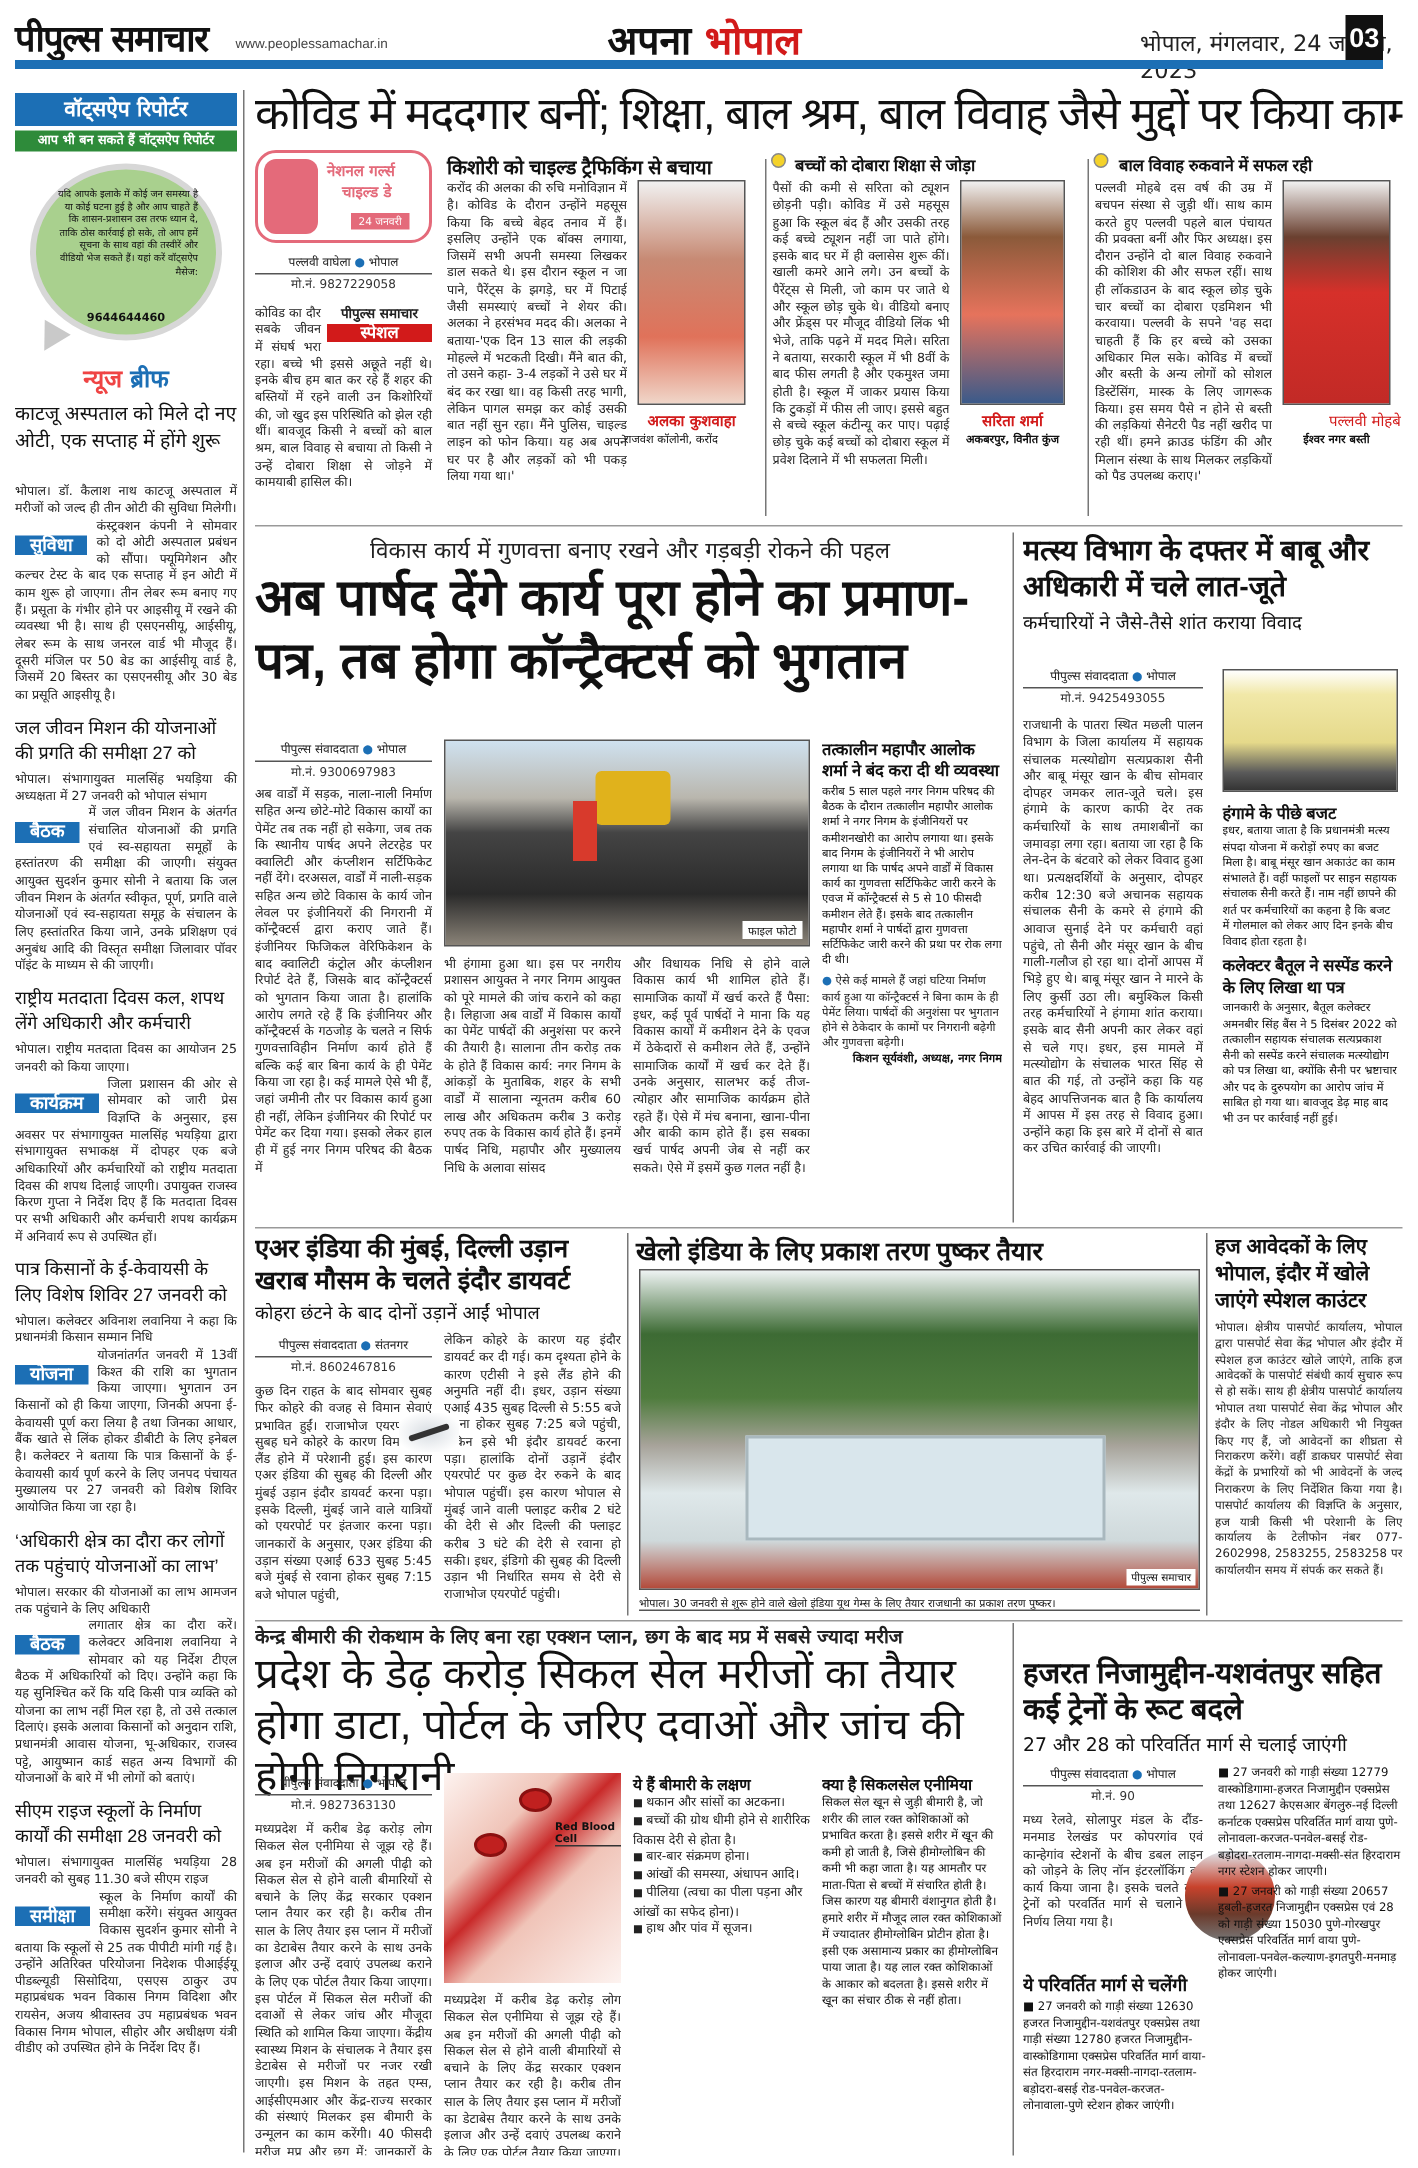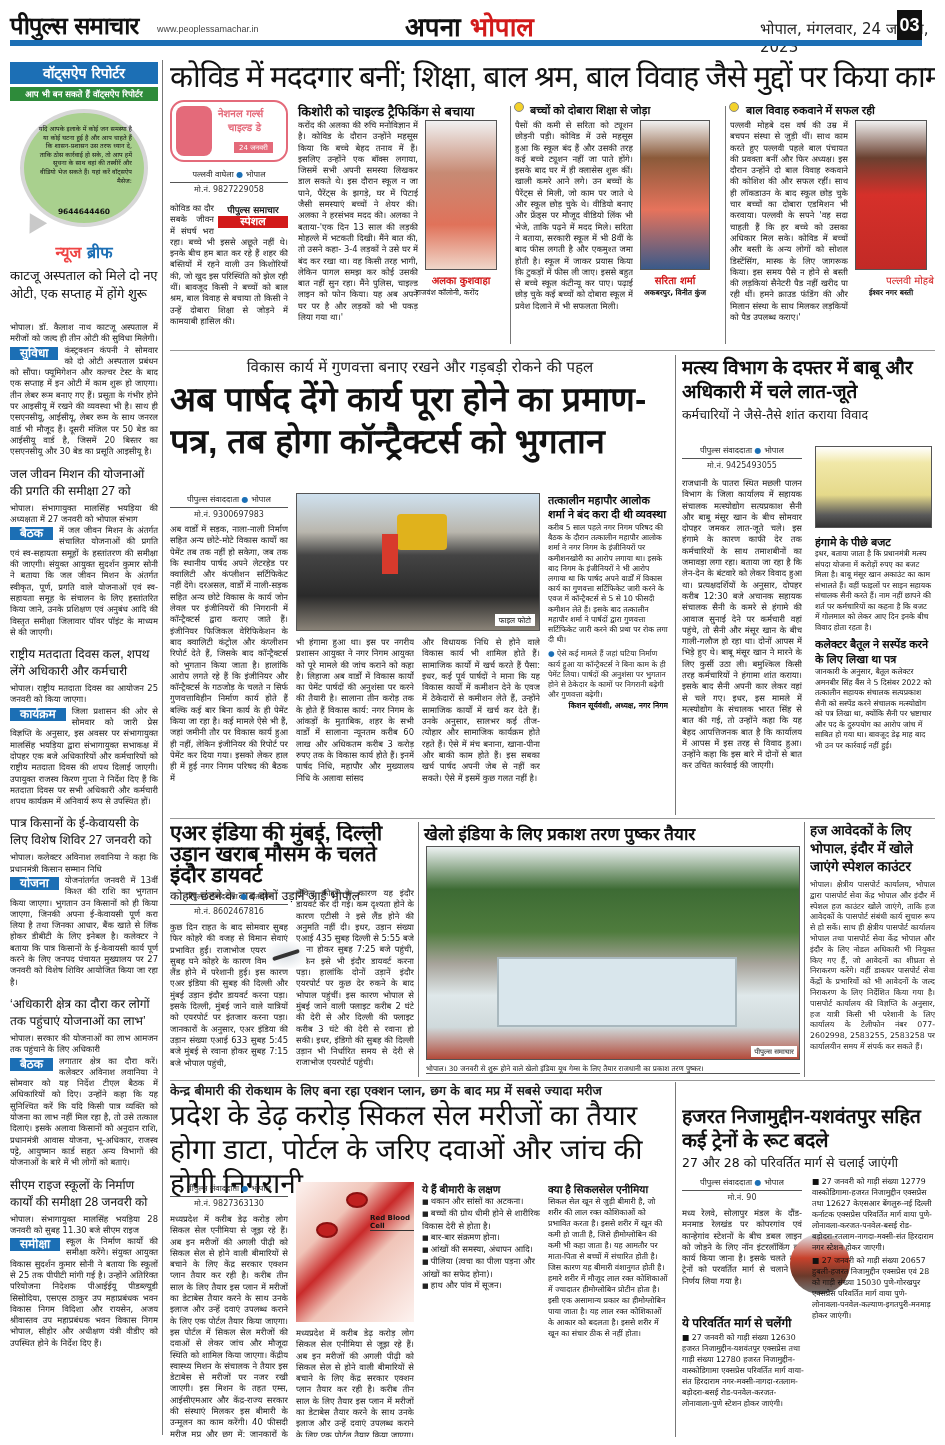--- a/index.html
+++ b/index.html
@@ -8,21 +8,21 @@
 .mast{top:0;left:0;width:945px;height:44px}
 .logo{left:10px;top:8px;font-size:24px;font-weight:bold;font-family:"DejaVu Serif",serif;color:#111;letter-spacing:-1px}
 .url{left:157px;top:24px;font-size:9px;color:#444;font-family:"Liberation Sans",sans-serif}
 .section{left:405px;top:8px;font-size:26px;font-weight:bold;font-family:"DejaVu Serif",serif}
 .section .red{color:#d21a1a}
 .dateline{left:760px;top:18px;font-size:15px;color:#222}
 .pageno{left:897px;top:10px;width:25px;height:30px;background:#111;color:#fff;font-weight:bold;font-size:18px;text-align:center;line-height:30px;font-family:"Liberation Sans",sans-serif}
 .rule-blue{left:10px;top:40px;width:912px;height:6px;background:#1c6fb5}
 .txt{font-size:8.4px;line-height:11.3px;color:#222;text-align:justify}
 .hd-xl{font-family:"Liberation Sans Narrow","Liberation Sans",sans-serif;font-weight:bold;color:#111}
-.tag{display:inline-block;background:#1c6fb5;color:#fff;font-weight:bold;font-size:12px;padding:1px 10px;float:left;margin:2px 6px 2px 0}
+.tag{display:inline-block;background:#1c6fb5;color:#fff;font-weight:bold;font-size:12px;padding:1px 10px;float:left;margin:12px 6px 2px 0}
 .vline{background:#777;width:1px}
 .hline{background:#999;height:1px}
 .byline{font-size:8px;text-align:center;color:#222;border-bottom:1px solid #555;padding-bottom:3px}
 .byline .dot{color:#1c6fb5}
 .mob{font-size:8px;text-align:center;color:#333;padding-top:3px}
 .img{border:1px solid #555;overflow:hidden}
 .bullet{font-size:8.4px;line-height:11.3px;color:#222}
 .bullet::before{content:"■ ";font-size:7px}
 </style>
 </head>
@@ -161,21 +161,21 @@
   <div class="abs" style="left:133px;top:178px;width:118px;height:280px;overflow:hidden">
     <div class="hd-xl" style="font-size:11px">हंगामे के पीछे बजट</div>
     <div style="font-size:7.6px;line-height:10.5px">इधर, बताया जाता है कि प्रधानमंत्री मत्स्य संपदा योजना में करोड़ों रुपए का बजट मिला है। बाबू मंसूर खान अकाउंट का काम संभालते हैं। वहीं फाइलों पर साइन सहायक संचालक सैनी करते हैं। नाम नहीं छापने की शर्त पर कर्मचारियों का कहना है कि बजट में गोलमाल को लेकर आए दिन इनके बीच विवाद होता रहता है।</div>
     <div class="hd-xl" style="font-size:11px;margin-top:4px;line-height:15px">कलेक्टर बैतूल ने सस्पेंड करने के लिए लिखा था पत्र</div>
     <div style="font-size:7.6px;line-height:10.5px">जानकारी के अनुसार, बैतूल कलेक्टर अमनबीर सिंह बैंस ने 5 दिसंबर 2022 को तत्कालीन सहायक संचालक सत्यप्रकाश सैनी को सस्पेंड करने संचालक मत्स्योद्योग को पत्र लिखा था, क्योंकि सैनी पर भ्रष्टाचार और पद के दुरुपयोग का आरोप जांच में साबित हो गया था। बावजूद डेढ़ माह बाद भी उन पर कार्रवाई नहीं हुई।</div>
   </div>
 </div>
 
 <div class="abs hline" style="left:170px;top:818px;width:765px"></div>
 <div class="abs" style="left:170px;top:822px;width:245px;height:255px;overflow:hidden">
-  <div class="hd-xl" style="font-size:21px;line-height:21px">एअर इंडिया की मुंबई, दिल्ली उड़ान खराब मौसम के चलते इंदौर डायवर्ट</div>
+  <div class="hd-xl" style="font-size:17px;line-height:21px">एअर इंडिया की मुंबई, दिल्ली उड़ान खराब मौसम के चलते इंदौर डायवर्ट</div>
   <div style="font-size:12px;margin-top:2px;white-space:nowrap">कोहरा छंटने के बाद दोनों उड़ानें आईं भोपाल</div>
   <div class="abs byline" style="left:0;top:68px;width:118px"><span>पीपुल्स संवाददाता</span> <span class="dot">●</span> <span>संतनगर</span></div>
   <div class="abs mob" style="left:0;top:80px;width:118px">मो.नं. 8602467816</div>
   <div class="abs txt" style="left:0;top:100px;width:118px;height:155px;overflow:hidden">कुछ दिन राहत के बाद सोमवार सुबह फिर कोहरे की वजह से विमान सेवाएं प्रभावित हुईं। राजाभोज एयरपोर्ट पर सुबह घने कोहरे के कारण विमानों को लैंड होने में परेशानी हुई। इस कारण एअर इंडिया की सुबह की दिल्ली और मुंबई उड़ान इंदौर डायवर्ट करना पड़ा। इसके दिल्ली, मुंबई जाने वाले यात्रियों को एयरपोर्ट पर इंतजार करना पड़ा। जानकारों के अनुसार, एअर इंडिया की उड़ान संख्या एआई 633 सुबह 5:45 बजे मुंबई से रवाना होकर सुबह 7:15 बजे भोपाल पहुंची,</div>
   <div class="abs txt" style="left:126px;top:66px;width:118px;height:189px;overflow:hidden">लेकिन कोहरे के कारण यह इंदौर डायवर्ट कर दी गई। कम दृश्यता होने के कारण एटीसी ने इसे लैंड होने की अनुमति नहीं दी। इधर, उड़ान संख्या एआई 435 सुबह दिल्ली से 5:55 बजे रवाना होकर सुबह 7:25 बजे पहुंची, लेकिन इसे भी इंदौर डायवर्ट करना पड़ा। हालांकि दोनों उड़ानें इंदौर एयरपोर्ट पर कुछ देर रुकने के बाद भोपाल पहुंचीं। इस कारण भोपाल से मुंबई जाने वाली फ्लाइट करीब 2 घंटे की देरी से और दिल्ली की फ्लाइट करीब 3 घंटे की देरी से रवाना हो सकी। इधर, इंडिगो की सुबह की दिल्ली उड़ान भी निर्धारित समय से देरी से राजाभोज एयरपोर्ट पहुंची।</div>
   <div class="abs" style="left:96px;top:120px;width:40px;height:26px;background:radial-gradient(ellipse at center,#d8dde2 0%,#fff 80%)">
       <div style="position:absolute;left:6px;top:11px;width:28px;height:4px;background:#333;border-radius:2px;transform:rotate(-18deg)"></div>
     </div>
 </div>
 <div class="abs vline" style="left:418px;top:822px;height:255px"></div>

